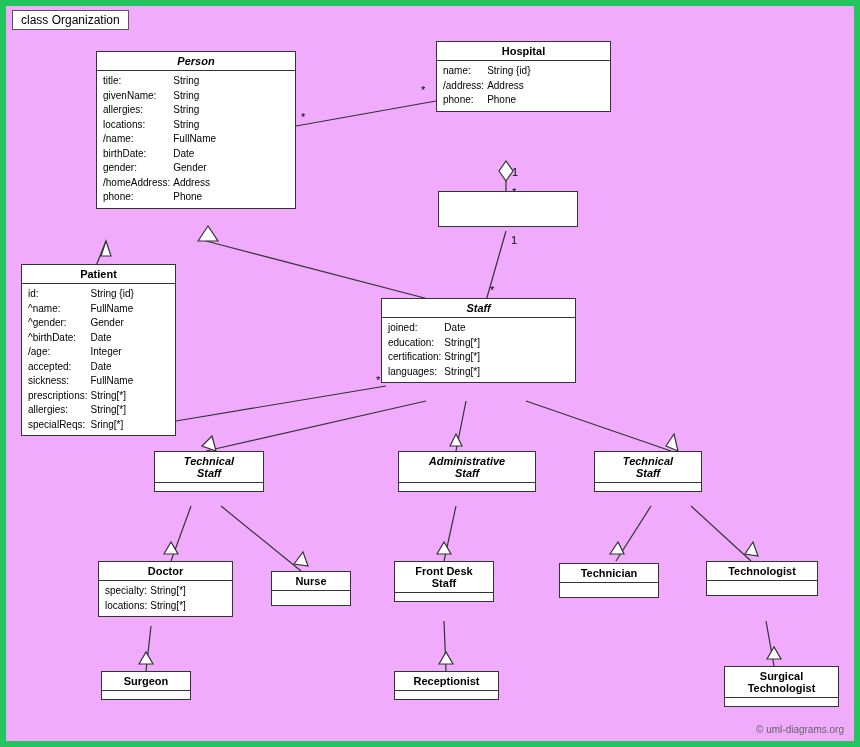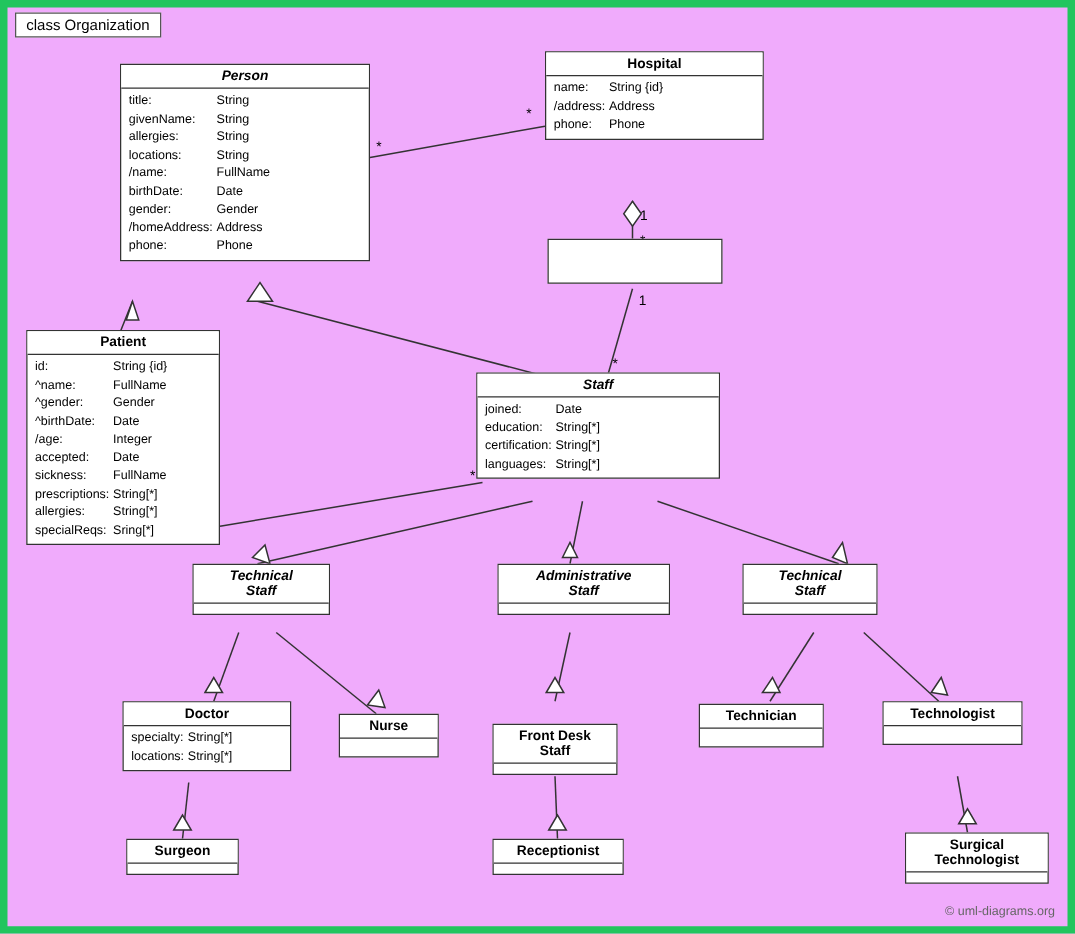--- a/index.html
+++ b/index.html
@@ -322,21 +322,21 @@
       </tbody>
         </table>
     </div>
   </div>
 
   <div class="uml-class" style="left:265px; top:565px; width:80px;">
     <div class="class-name">Nurse</div>
     <div class="class-attrs" style="min-height:14px;"></div>
   </div>
 
-  <div class="uml-class" style="left:388px; top:573px; width:100px;">
+  <div class="uml-class" style="left:388px; top:555px; width:100px;">
     <div class="class-name" style="white-space:pre-line;">Front Desk
 Staff</div>
     <div class="class-attrs" style="min-height:8px;"></div>
   </div>
 
   <div class="uml-class" style="left:553px; top:557px; width:100px;">
     <div class="class-name">Technician</div>
     <div class="class-attrs" style="min-height:14px;"></div>
   </div>
 

